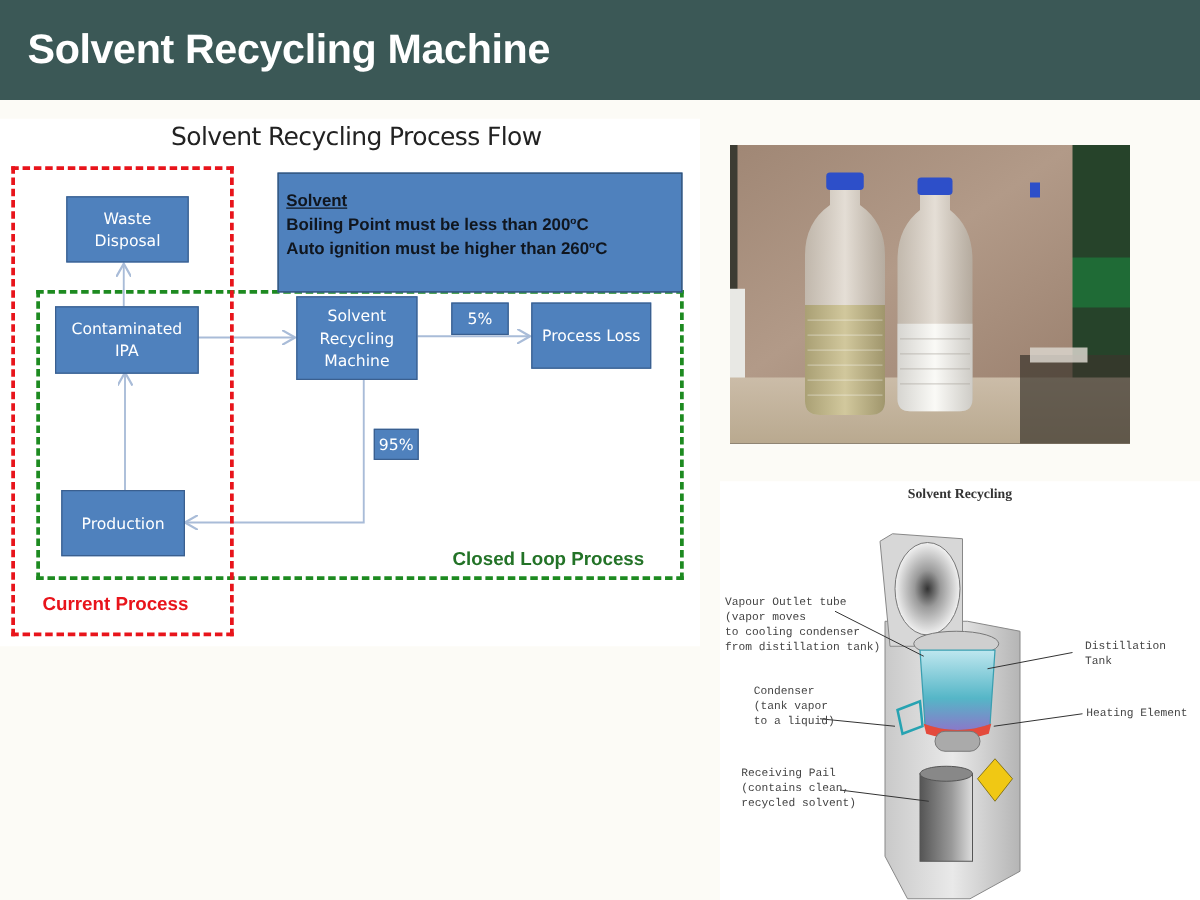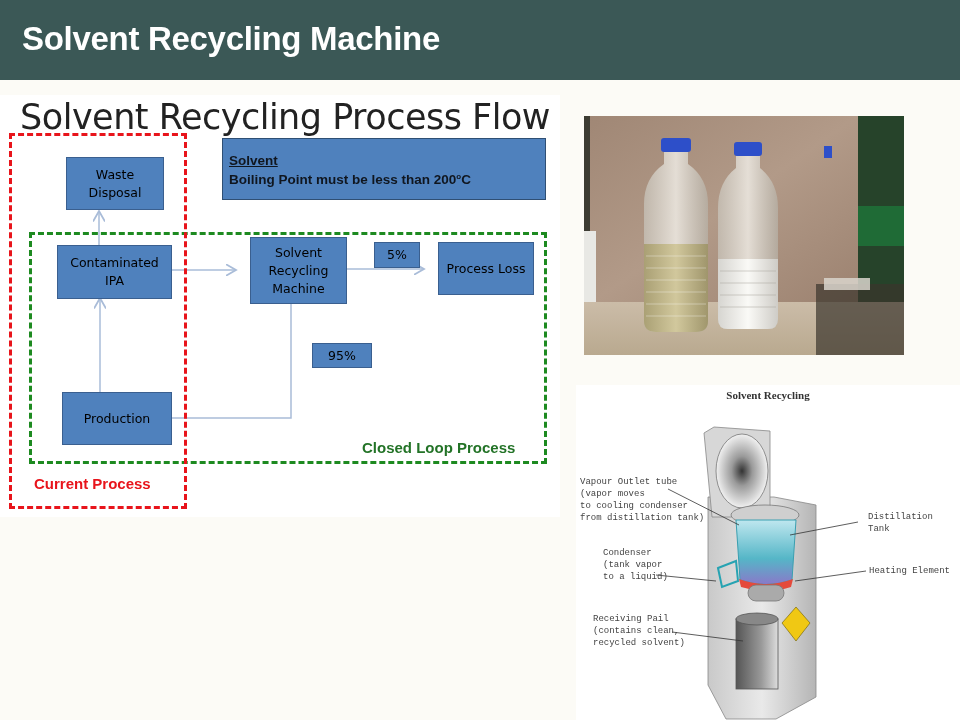--- a/index.html
+++ b/index.html
@@ -4,23 +4,23 @@
 <style>
   * { box-sizing: border-box; margin: 0; padding: 0; }
   html, body { width: 960px; height: 720px; overflow: hidden; }
   body { background: #fcfbf6; position: relative; font-family: "Liberation Sans", sans-serif; }
 
   .title-bar { position: absolute; left: 0; top: 0; width: 960px; height: 80px; background: #3b5856; }
   .title-text { position: absolute; left: 22px; top: 20px; color: #ffffff; font-family: "Liberation Sans", sans-serif; font-weight: bold; font-size: 33px; letter-spacing: -0.3px; }
 
   
   .flow-panel { position: absolute; left: 0; top: 95px; width: 560px; height: 422px; background: #ffffff; }
-  .flow-heading { position: absolute; left: 0; width: 570px; top: 2px; text-align: center; font-family: "DejaVu Sans", sans-serif; font-size: 35px; color: #222; letter-spacing: -0.5px; }
-  .box { position: absolute; background: #4f81bd; border: 1.5px solid #3a5f8f; color: #000000; font-family: "DejaVu Sans", sans-serif; font-size: 12.5px; display: flex; align-items: center; justify-content: center; text-align: center; line-height: 18px; margin-left: 13px; }
-  .info-box { position: absolute; left: 222px; top: 43px; width: 324px; height: 62px; background: #4f81bd; border: 1.5px solid #2f4f74; padding: 14px 0 12px 6px; color: #10161f; font-family: "Liberation Sans", sans-serif; font-weight: bold; font-size: 13.5px; line-height: 16px; }
+  .flow-heading { position: absolute; left: 0; width: 570px; top: 2px; text-align: center; font-family: "DejaVu Sans", sans-serif; font-size: 20px; color: #222; letter-spacing: -0.5px; }
+  .box { position: absolute; background: #4f81bd; border: 1.5px solid #3a5f8f; color: #ffffff; font-family: "DejaVu Sans", sans-serif; font-size: 12.5px; display: flex; align-items: center; justify-content: center; text-align: center; line-height: 18px; }
+  .info-box { position: absolute; left: 222px; top: 43px; width: 324px; height: 96px; background: #4f81bd; border: 1.5px solid #2f4f74; padding: 14px 0 12px 6px; color: #10161f; font-family: "Liberation Sans", sans-serif; font-weight: bold; font-size: 13.5px; line-height: 16px; }
   .info-box .hd { text-decoration: underline; }
   .info-box sup { font-size: 8px; vertical-align: 5px; }
 
   .dash-red { position: absolute; border: 3px dashed #e8141b; }
   .dash-green { position: absolute; border: 3px dashed #1d8a20; }
   .lbl-red { position: absolute; color: #e8141b; font-weight: bold; font-size: 15px; font-family: "Liberation Sans", sans-serif; }
   .lbl-green { position: absolute; color: #237327; font-weight: bold; font-size: 15px; font-family: "Liberation Sans", sans-serif; }
 
   .flow-svg { position: absolute; left: 0; top: 0; width: 560px; height: 422px; }
 
@@ -68,33 +68,34 @@
   </div>
   <div class="box" style="left:44px; top:150px; width:115px; height:54px;">
     <span style="width:100px;">Contaminated IPA</span>
   </div>
   <div class="box" style="left:237px; top:142px; width:97px; height:67px;">
     <span style="width:70px;">Solvent Recycling Machine</span>
   </div>
   <div class="box" style="left:425px; top:147px; width:96px; height:53px;">
     <span>Process Loss</span>
   </div>
-  <div class="box" style="left:49px; top:297px; width:110px; height:53px;">
+  <div class="box" style="left:49px; top:297px; width:99px; height:53px;">
     <span>Production</span>
   </div>
   <div class="box" style="left:361px; top:147px; width:46px; height:26px;">
     <span>5%</span>
   </div>
-  <div class="box" style="left:299px; top:248px; width:60px; height:25px;">
+  <div class="box" style="left:299px; top:248px; width:36px; height:25px;">
     <span>95%</span>
   </div>
 
   <div class="info-box">
     <div class="hd">Solvent</div>
     <div><span>Boiling Point must be less than 200</span><sup>o</sup><span>C</span></div>
+    <div><span>Auto ignition must be higher than 260</span><sup>o</sup><span>C</span></div>
   </div>
 
   <div class="lbl-green" style="left:362px; top:344px;text-align:right;">Closed Loop Process</div>
   <div class="lbl-red" style="left:34px; top:380px;">Current Process</div>
 </div>
 
 <div class="photo">
   <svg width="320" height="239" viewBox="0 0 320 239">
     <defs>
       <linearGradient id="wood" x1="0" y1="0" x2="1" y2="1">

